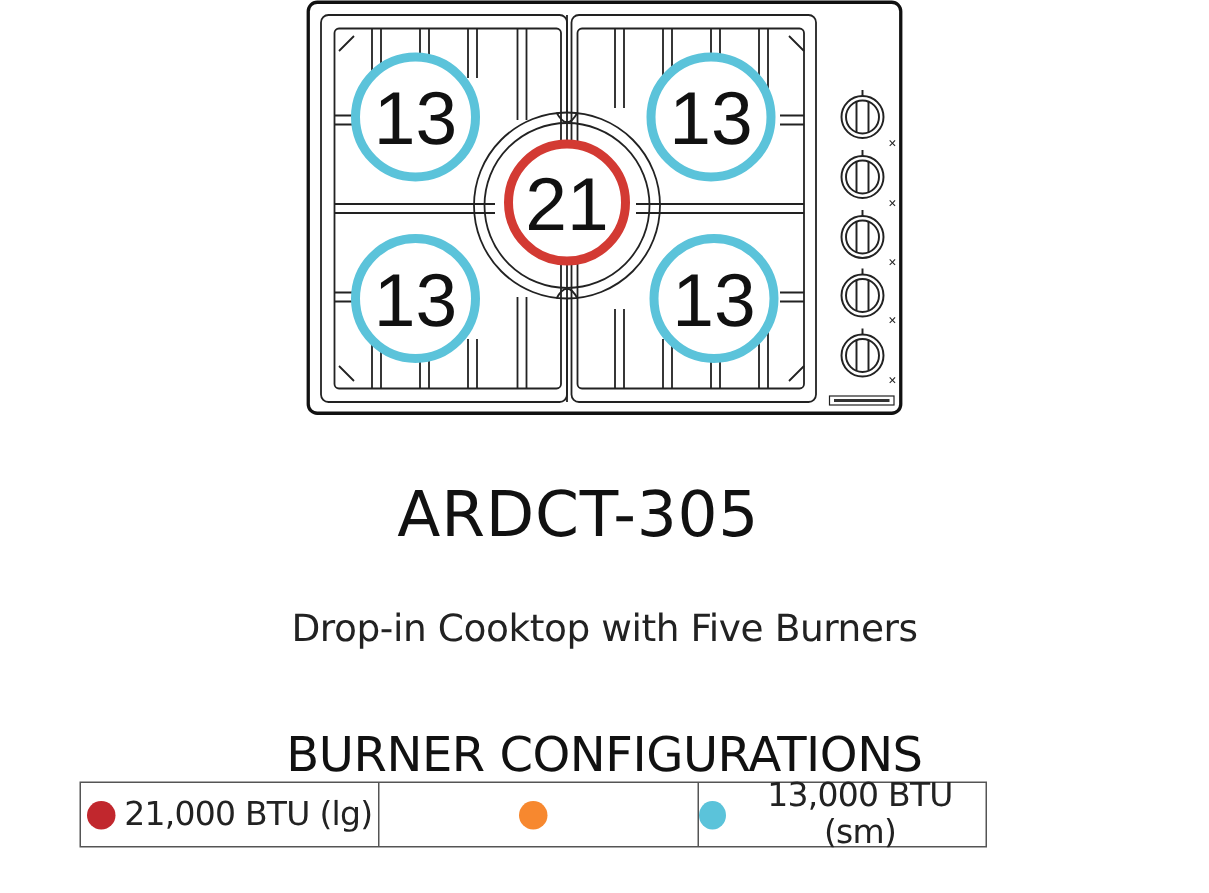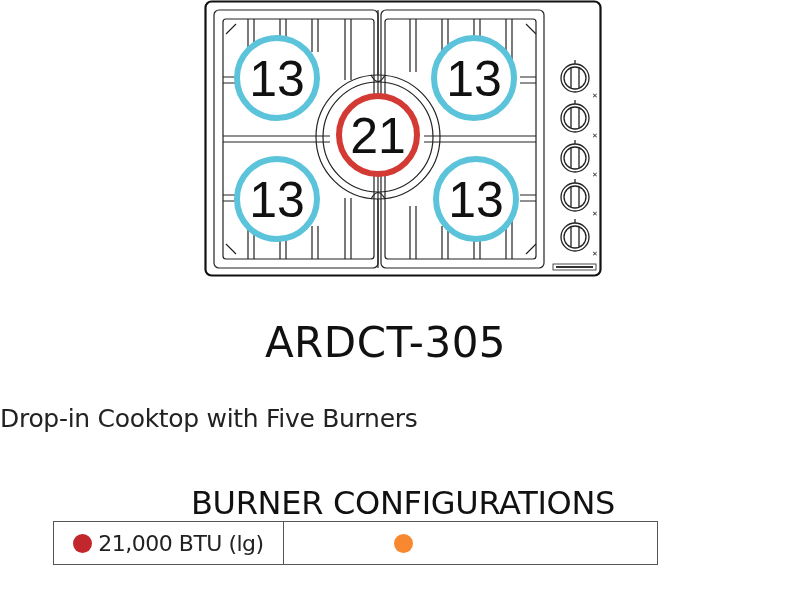--- a/index.html
+++ b/index.html
@@ -1,19 +1,19 @@
 <!DOCTYPE html>
 <html><head>
 <meta charset="utf-8">
 <style>
   html, body { margin:0; padding:0; background:#ffffff; }
   body { width:806px; height:595px; position:relative; overflow:hidden; font-family:"Liberation Sans", sans-serif; color:#111; }
   #cooktop { position:absolute; left:0; top:0; }
   .title { position:absolute; left:0; width:771px; top:318px; text-align:center; font-size:42px; font-family:"DejaVu Sans", sans-serif; font-weight:normal; letter-spacing:0.5px; color:#111; }
-  .subtitle { position:absolute; left:0; width:806px; top:404px; font-size:25px; font-family:"DejaVu Sans", sans-serif; font-weight:normal; color:#222; letter-spacing:-0.3px; }
+  .subtitle { position:absolute; left:0; width:806px; top:404px; text-align:center; font-size:25px; font-family:"DejaVu Sans", sans-serif; font-weight:normal; color:#222; letter-spacing:-0.3px; }
   .config-heading { position:absolute; left:0; width:806px; top:484px; text-align:center; font-size:32px; font-family:"DejaVu Sans", sans-serif; color:#111; letter-spacing:-0.3px; }
   .config-table { position:absolute; left:53px; top:521px; width:605px; height:44px; border:1px solid #555; display:flex; box-sizing:border-box;text-align:center; }
   .config-cell { display:flex; align-items:center; justify-content:center; height:100%; box-sizing:border-box; font-family:"DejaVu Sans", sans-serif; font-size:22px; color:#222; letter-spacing:-0.5px; }
   .config-cell + .config-cell { border-left:1px solid #555; }
   .dot { width:19px; height:19px; border-radius:50%; display:inline-block; margin-right:6px; }
 </style>
 </head>
 <body>
 
 <svg id="cooktop" width="806" height="290" viewBox="0 0 806 290">
@@ -110,13 +110,17 @@
 <div class="config-heading">BURNER CONFIGURATIONS</div>
 
 <div class="config-table">
   <div class="config-cell" style="width:229px">
     <span class="dot" style="background:#c1272d"></span>
     <span>21,000 BTU (lg)</span>
   </div>
   <div class="config-cell" style="width:246px">
     <span class="dot" style="background:#f7882f"></span>
   </div>
+  <div class="config-cell" style="width:222px">
+    <span class="dot" style="background:#5bc3da"></span>
+    <span>13,000 BTU (sm)</span>
+  </div>
 </div>
 
 </body></html>

